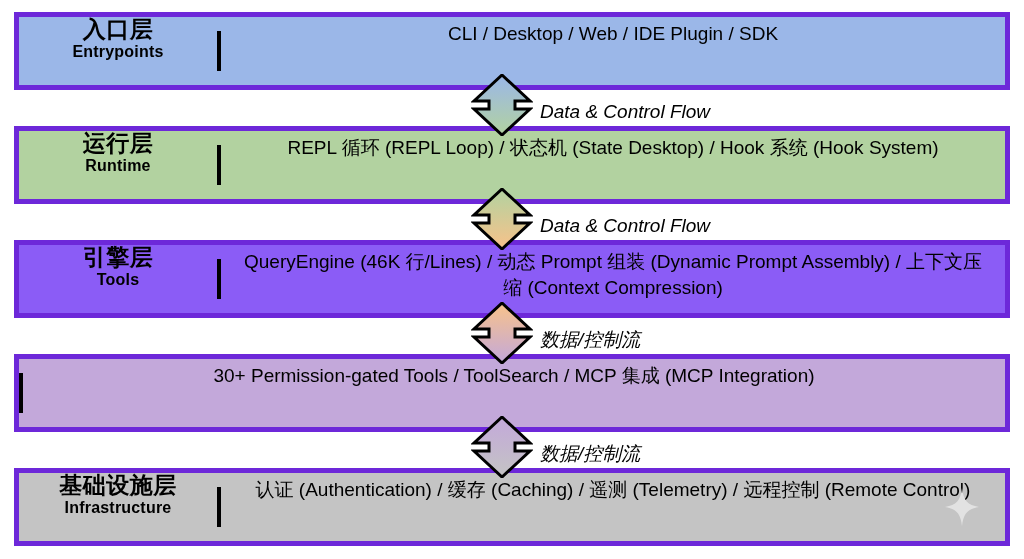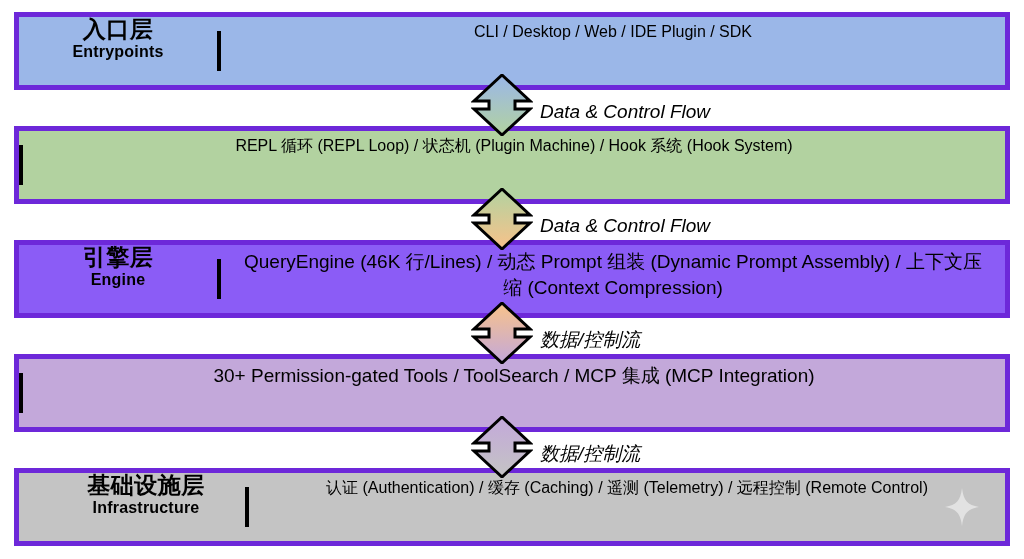--- a/index.html
+++ b/index.html
@@ -59,21 +59,21 @@
     margin: 14px 0;
     align-self: stretch;
   }
   .layer-content {
     flex: 1 1 auto;
     display: flex;
     align-items: center;
     justify-content: center;
     text-align: center;
     padding: 4px 16px;
-    font-size: 16px;
+    font-size: 19px;
     line-height: 1.35;
     color: #000000;
   }
   .layer-content.small {
     font-size: 19px;
   }
 
   
   .connector {
     position: absolute;
@@ -170,39 +170,43 @@
   <div class="layer" style="top:12px;height:78px;background:#9BB7E8;">
     <div class="layer-label">
       <span class="cn">入口层</span>
       <span class="en">Entrypoints</span>
     </div>
     <div class="divider"></div>
     <div class="layer-content">CLI / Desktop / Web / IDE Plugin / SDK</div>
   </div>
 
   <div class="layer" style="top:126px;height:78px;background:#B2D2A0;">
-    <div class="divider"></div>
-    <div class="layer-content">REPL 循环 (REPL Loop) / 状态机 (Plugin Machine) / Hook 系统 (Hook System)</div>
+    <div class="layer-label">
+      <span class="cn">运行层</span>
+      <span class="en">Runtime</span>
+    </div>
+    <div class="divider"></div>
+    <div class="layer-content">REPL 循环 (REPL Loop) / 状态机 (State Desktop) / Hook 系统 (Hook System)</div>
   </div>
 
   <div class="layer" style="top:240px;height:78px;background:#8b5cf6;">
     <div class="layer-label">
       <span class="cn">引擎层</span>
-      <span class="en">Engine</span>
+      <span class="en">Tools</span>
     </div>
     <div class="divider"></div>
     <div class="layer-content small">QueryEngine (46K 行/Lines) / 动态 Prompt 组装 (Dynamic Prompt Assembly) / 上下文压缩 (Context Compression)</div>
   </div>
 
   <div class="layer" style="top:354px;height:78px;background:#C3A8DA;">
     <div class="divider"></div>
     <div class="layer-content small">30+ Permission-gated Tools / ToolSearch / MCP 集成 (MCP Integration)</div>
   </div>
 
-  <div class="layer" style="top:468px;height:78px;background:#C4C4C4;padding-left:28px;">
+  <div class="layer" style="top:468px;height:78px;background:#C4C4C4;">
     <div class="layer-label">
       <span class="cn">基础设施层</span>
       <span class="en">Infrastructure</span>
     </div>
     <div class="divider"></div>
     <div class="layer-content">认证 (Authentication) / 缓存 (Caching) / 遥测 (Telemetry) / 远程控制 (Remote Control)</div>
     <div class="sparkle">
       <svg viewBox="0 0 34 38" width="34" height="38">
         <path d="M17 0 C18.5 12.5 22.5 17 34 19 C22.5 21 18.5 25.5 17 38 C15.5 25.5 11.5 21 0 19 C11.5 17 15.5 12.5 17 0 Z" fill="#E2E2E2"></path>
       </svg>

